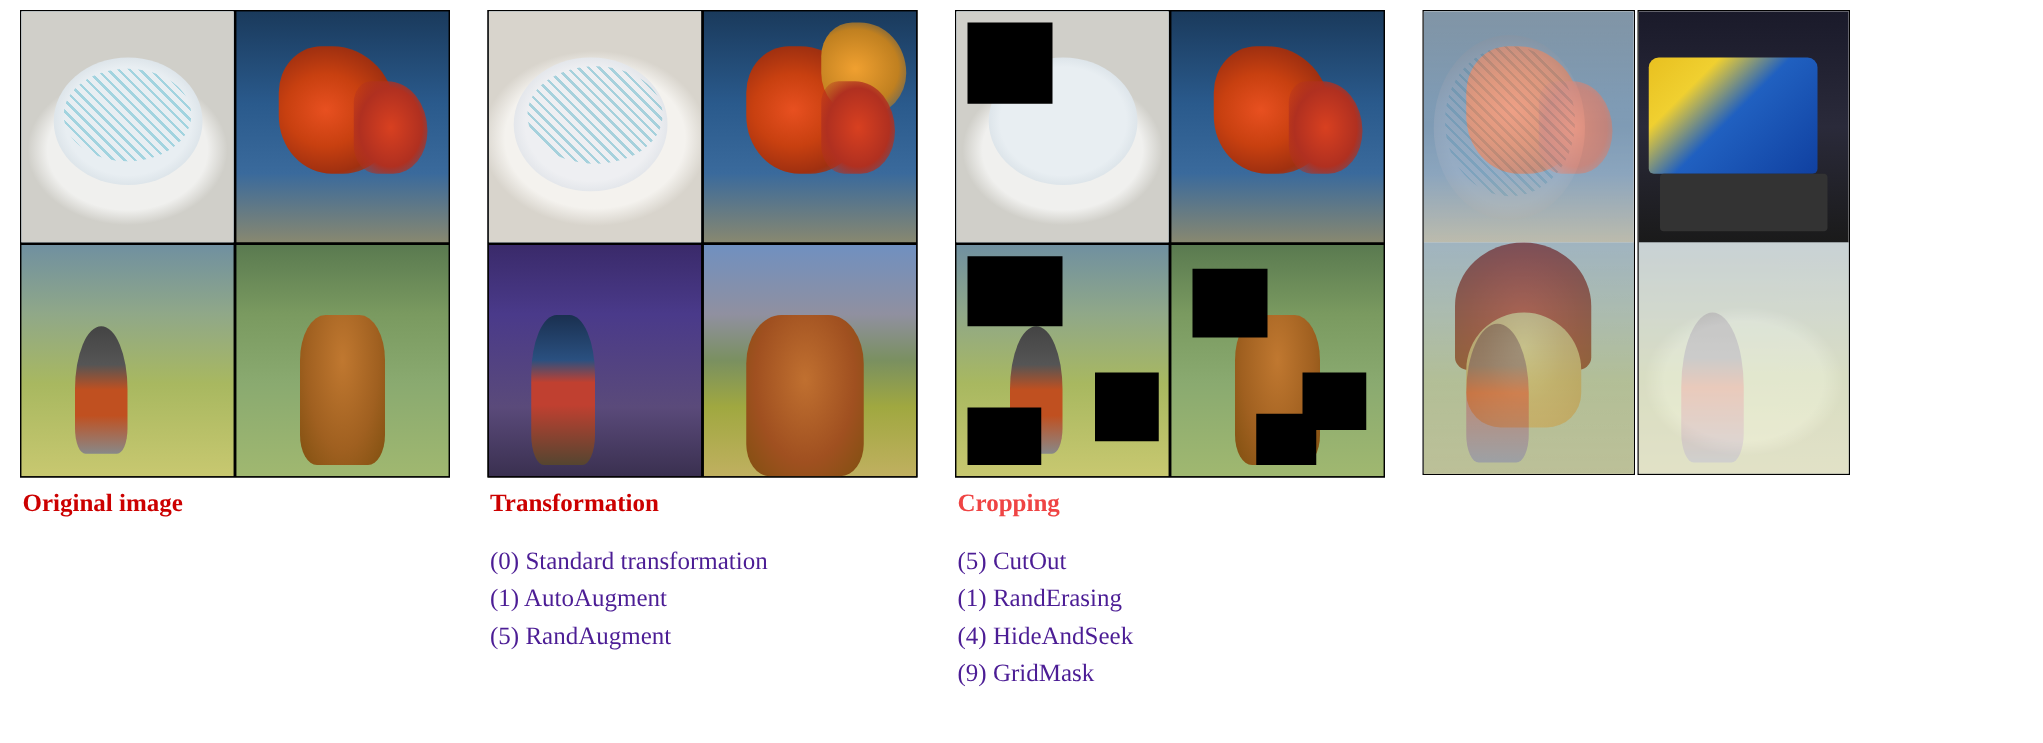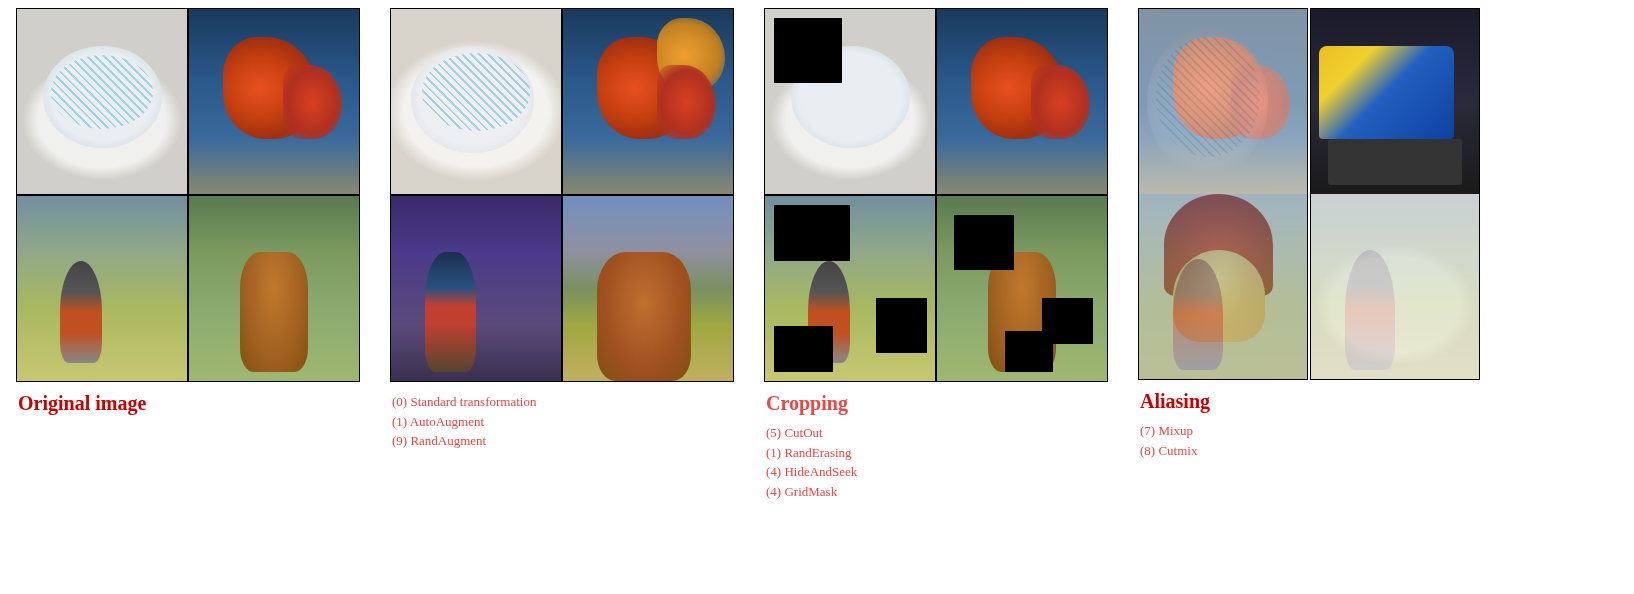--- a/index.html
+++ b/index.html
@@ -131,26 +131,26 @@
     
     .label-area {
       margin-top: 10px;
       padding-left: 2px;
     }
 
     .label-title {
       font-size: 20px;
       font-weight: bold;
       color: #cc0000;
-      margin-bottom: 8px;
+      margin-bottom: 19px;
     }
 
     .label-item {
-      font-size: 13px;
-      color: #ef4444;
+      font-size: 20px;
+      color: #4c1d95;
       line-height: 1.5;
     }
 
     
     .section-gap {
       width: 30px;
     }
 
     
     .cutout-patch {
@@ -250,23 +250,24 @@
 
       <div class="image-cell image-block">
         <div class="transform-bird"></div>
       </div>
 
       <div class="image-cell image-block">
         <div class="transform-field"></div>
       </div>
     </div>
     <div class="label-area">
+      <div class="label-title" style="color: rgb(204, 0, 0);">Transformation</div>
       <div class="label-item">(0) Standard transformation</div>
       <div class="label-item">(1) AutoAugment</div>
-      <div class="label-item">(9) RandAugment</div>
+      <div class="label-item">(5) RandAugment</div>
     </div>
   </div>
 
   <div class="section-gap"></div>
 
   <div class="section">
     <div class="transform-grid">
 
       <div class="image-cell image-block">
         <div style="background: radial-gradient(ellipse 80px 60px at 50% 60%, #f0f0ee 80%, #d0cfc9 100%), linear-gradient(to bottom, #c8d8e8, #8899aa); background-color: #b0c4cc; width:100%; height:100%; position:relative;">
@@ -294,21 +295,21 @@
           <div class="cutout-patch" style="top:55%; right:8%; width:30%; height:25%;"></div>
           <div class="cutout-patch" style="bottom:5%; left:40%; width:28%; height:22%;"></div>
         </div>
       </div>
     </div>
     <div class="label-area">
       <div class="label-title" style="color: #ef4444;">Cropping</div>
       <div class="label-item">(5) CutOut</div>
       <div class="label-item">(1) RandErasing</div>
       <div class="label-item">(4) HideAndSeek</div>
-      <div class="label-item">(4) GridMask</div>
+      <div class="label-item">(9) GridMask</div>
     </div>
   </div>
 
   <div class="section-gap"></div>
 
   <div class="section">
 
     <div style="display:flex; gap:2px;">
 
       <div style="width:170px; height:372px; position:relative; overflow:hidden; border:1px solid #000;">
@@ -342,20 +343,15 @@
         <div style="height:50%; background:linear-gradient(to bottom, #7090a0 0%, #90a888 30%, #a8b860 60%, #c8c870 100%); opacity:0.4; position:relative;">
           <div style="position:absolute; bottom:5%; left:20%; width:30%; height:65%; background:linear-gradient(to bottom, #444 0%, #555 30%, #c05020 50%, #888 100%); border-radius:50% 50% 20% 20%;"></div>
         </div>
 
         <div style="position:absolute; bottom:0; left:0; right:0; height:50%; opacity:0.3;">
           <div style="background: radial-gradient(ellipse 80px 60px at 50% 60%, #f0f0ee 80%, #d0cfc9 100%), linear-gradient(to bottom, #c8d8e8, #8899aa); background-color: #b0c4cc; width:100%; height:100%;"></div>
         </div>
       </div>
     </div>
 
-    <div class="label-area">
-      <div class="label-title" style="color: rgb(204, 0, 0);">Aliasing</div>
-      <div class="label-item">(7) Mixup</div>
-      <div class="label-item">(8) Cutmix</div>
-    </div>
   </div>
 
 </div>
 
 </body></html>

